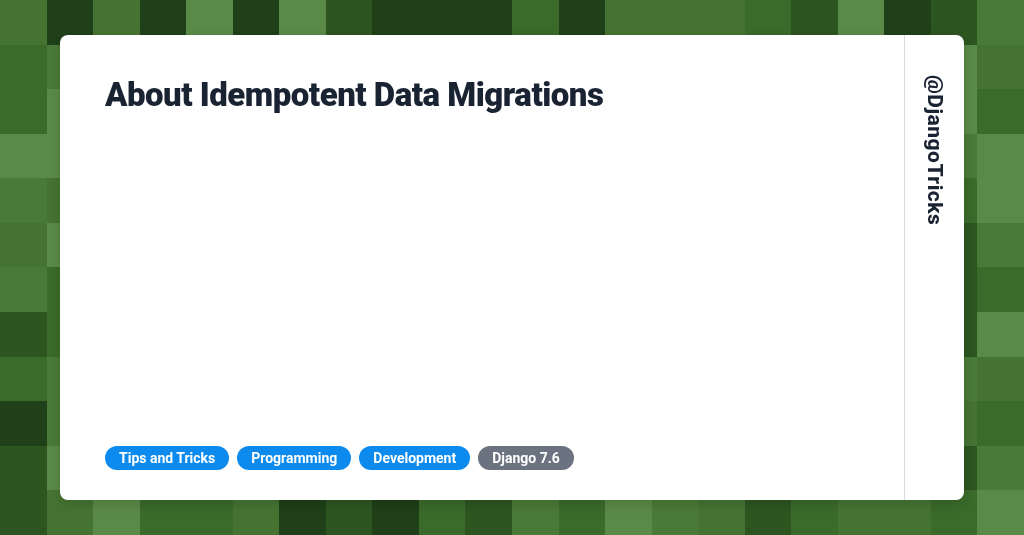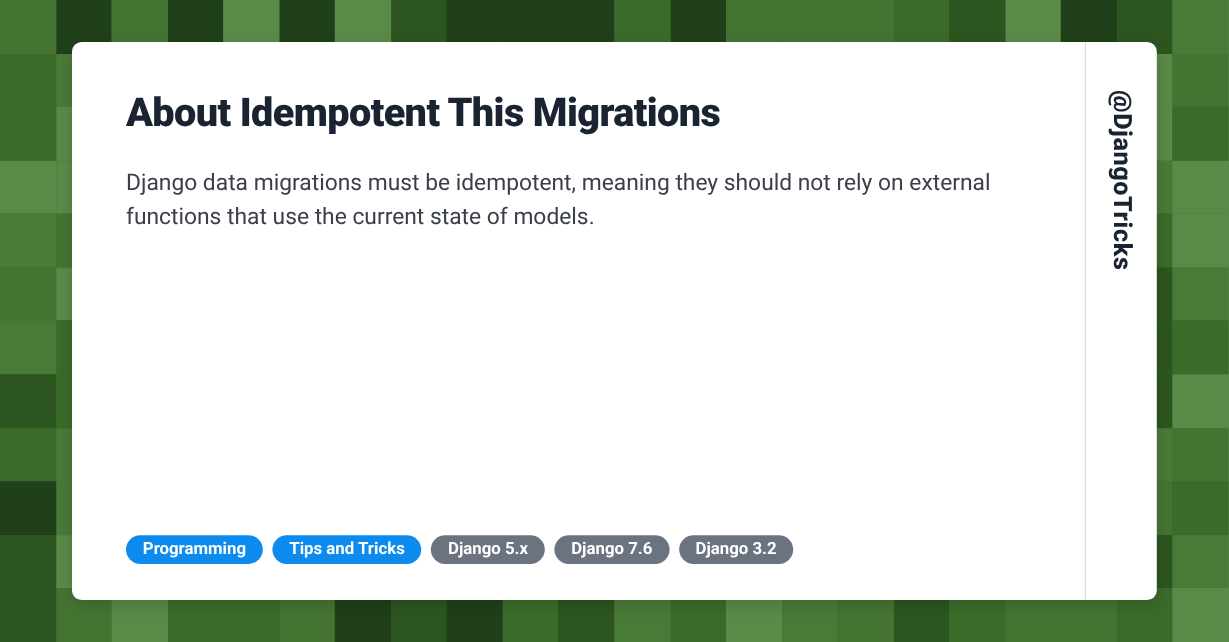--- a/index.html
+++ b/index.html
@@ -374,28 +374,26 @@
     <div class="pixel" style="background-color: rgb(45, 85, 32);"></div>
     <div class="pixel" style="background-color: rgb(58, 107, 42);"></div>
     <div class="pixel" style="background-color: rgb(69, 116, 50);"></div>
     <div class="pixel" style="background-color: rgb(69, 116, 50);"></div>
     <div class="pixel" style="background-color: rgb(58, 107, 42);"></div>
     <div class="pixel" style="background-color: rgb(90, 138, 72);"></div>
   </div>
 
 <div class="card">
   <div class="main-content">
-    <h1 class="title">About Idempotent This Migrations</h1>
+    <h1 class="title">About Idempotent Data Migrations</h1>
     <div class="body-text">
-      <p class="paragraph">Django data migrations must be idempotent, meaning they should not rely on external functions that use the current state of models.</p>
     </div>
     <div class="tags">
+      <span class="tag tag-blue">Tips and Tricks</span>
       <span class="tag tag-blue">Programming</span>
-      <span class="tag tag-blue">Tips and Tricks</span>
-      <span class="tag tag-gray">Django 5.x</span>
+      <span class="tag tag-blue">Development</span>
       <span class="tag tag-gray">Django 7.6</span>
-      <span class="tag tag-gray">Django 3.2</span>
     </div>
   </div>
   <div class="sidebar">
     <div class="handle">@DjangoTricks</div>
   </div>
 </div>
 
 </body></html>

